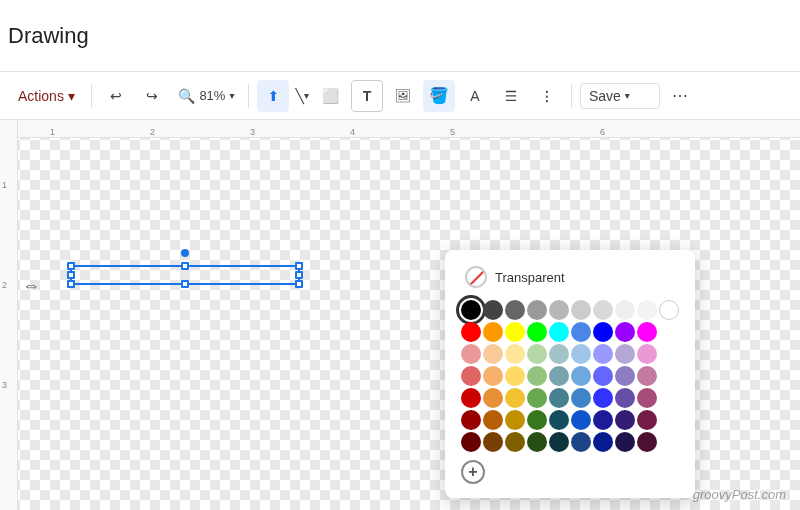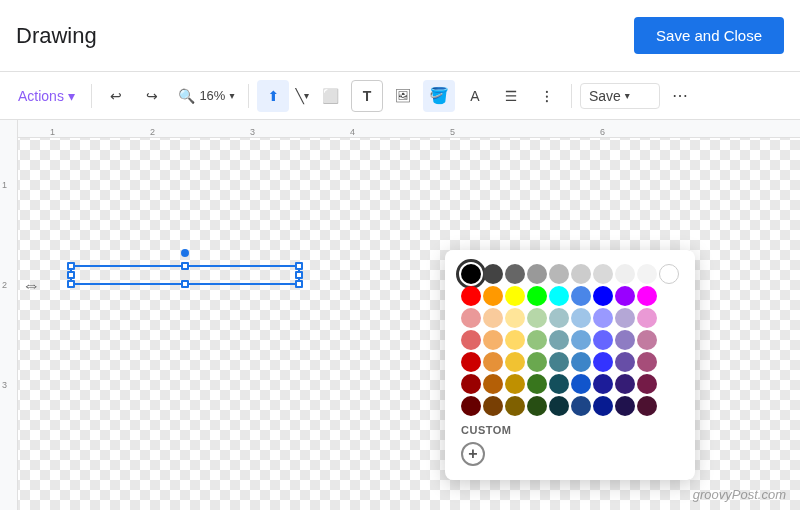--- a/index.html
+++ b/index.html
@@ -1,21 +1,21 @@
 <!DOCTYPE html>
 <html><head>
   <meta charset="utf-8">
   <style>
     * { box-sizing: border-box; margin: 0; padding: 0; }
     body { font-family: 'Arial', sans-serif; background: #f1f3f4; width: 800px; height: 510px; overflow: hidden; }
 
     
     #header {
       display: flex; align-items: center; justify-content: space-between;
-      background: #fff; padding: 10px 16px; height: 72px;
+      background: #fff; padding: 10px 8px; height: 72px;
       border-bottom: 1px solid #e0e0e0;
     }
     #title { font-size: 22px; font-weight: 400; color: #202124; }
     #save-close-btn {
       background: #1a73e8; color: #fff; border: none; border-radius: 4px;
       padding: 10px 22px; font-size: 15px; cursor: pointer; font-weight: 500;
     }
 
     
     #toolbar {
@@ -26,21 +26,21 @@
     .toolbar-btn {
       display: flex; align-items: center; justify-content: center;
       width: 32px; height: 32px; border: none; background: transparent;
       cursor: pointer; border-radius: 4px; color: #444; font-size: 14px;
     }
     .toolbar-btn.active { background: #e8f0fe; color: #1a73e8; }
     .toolbar-separator { width: 1px; height: 24px; background: #e0e0e0; margin: 0 4px; }
     .actions-btn {
       display: flex; align-items: center; gap: 4px;
       padding: 4px 8px; border: none; background: transparent;
-      cursor: pointer; border-radius: 4px; font-size: 14px; color: #8b5cf6; justify-content: space-between;
+      cursor: pointer; border-radius: 4px; font-size: 14px; color: #7f1d1d; justify-content: space-between;
     }
     .font-select {
       display: flex; align-items: center; gap: 4px;
       padding: 4px 8px; border: 1px solid #e0e0e0; background: #fff;
       cursor: pointer; border-radius: 4px; font-size: 14px; color: #444;
       min-width: 80px;
     }
 
     
     #canvas-area {
@@ -137,38 +137,37 @@
     #watermark {
       position: absolute; bottom: 8px; right: 14px;
       font-size: 13px; color: rgba(100,100,100,0.6); font-style: italic;
     }
   </style>
 </head>
 <body>
 
 <div id="header">
   <span id="title">Drawing</span>
-  <button id="save-close-btn">Save and Close</button>
 </div>
 
 <div id="toolbar">
   <button class="actions-btn">
     <span>Actions</span>
     <span>▾</span>
   </button>
   <div class="toolbar-separator"></div>
   <button class="toolbar-btn">
     <span>↩</span>
   </button>
   <button class="toolbar-btn">
     <span>↪</span>
   </button>
   <button class="toolbar-btn" style="width:auto;padding:0 6px;gap:4px;">
     <span style="font-size:14px;">🔍</span>
-    <span style="font-size:13px;">16%</span>
+    <span style="font-size:13px;">81%</span>
     <span style="font-size:10px;">▾</span>
   </button>
   <div class="toolbar-separator"></div>
 
   <button class="toolbar-btn active" title="Select">
     <span>⬆</span>
   </button>
 
   <button class="toolbar-btn" style="width:auto;padding:0 2px;">
     <span style="font-size:14px;">╲</span>
@@ -240,20 +239,24 @@
       <div class="handle ml"></div>
       <div class="handle mr"></div>
       <div class="handle bl"></div>
       <div class="handle bc"></div>
       <div class="handle br"></div>
     </div>
   </div>
 
   <div id="color-picker">
 
+    <div id="transparent-row">
+      <div id="transparent-icon"></div>
+      <span id="transparent-label">Transparent</span>
+    </div>
 
     <div class="color-grid" id="color-grid-container" style="display: grid; grid-template-columns: repeat(11, 20px); gap: 2px; margin-bottom: 8px;">
     <div class="color-dot selected" title="#000000" style="background: rgb(0, 0, 0);"></div>
         <div class="color-dot" title="#434343" style="background: rgb(67, 67, 67);"></div>
         <div class="color-dot" title="#666666" style="background: rgb(102, 102, 102);"></div>
         <div class="color-dot" title="#999999" style="background: rgb(153, 153, 153);"></div>
         <div class="color-dot" title="#b7b7b7" style="background: rgb(183, 183, 183);"></div>
         <div class="color-dot" title="#cccccc" style="background: rgb(204, 204, 204);"></div>
         <div class="color-dot" title="#d9d9d9" style="background: rgb(217, 217, 217);"></div>
         <div class="color-dot" title="#efefef" style="background: rgb(239, 239, 239);"></div>
@@ -322,19 +325,18 @@
         <div class="color-dot" title="#0c343d" style="background: rgb(12, 52, 61);"></div>
         <div class="color-dot" title="#1c4587" style="background: rgb(28, 69, 135);"></div>
         <div class="color-dot" title="#071b91" style="background: rgb(7, 27, 145);"></div>
         <div class="color-dot" title="#20124d" style="background: rgb(32, 18, 77);"></div>
         <div class="color-dot" title="#4c1130" style="background: rgb(76, 17, 48);"></div>
         <div></div>
         <div></div>
       </div>
 
     <div id="custom-section">
-      <div id="custom-label">CUSTOM</div>
       <button id="add-custom">+</button>
     </div>
   </div>
 
   <div id="watermark">groovyPost.com</div>
 </div>
 
 </body></html>

